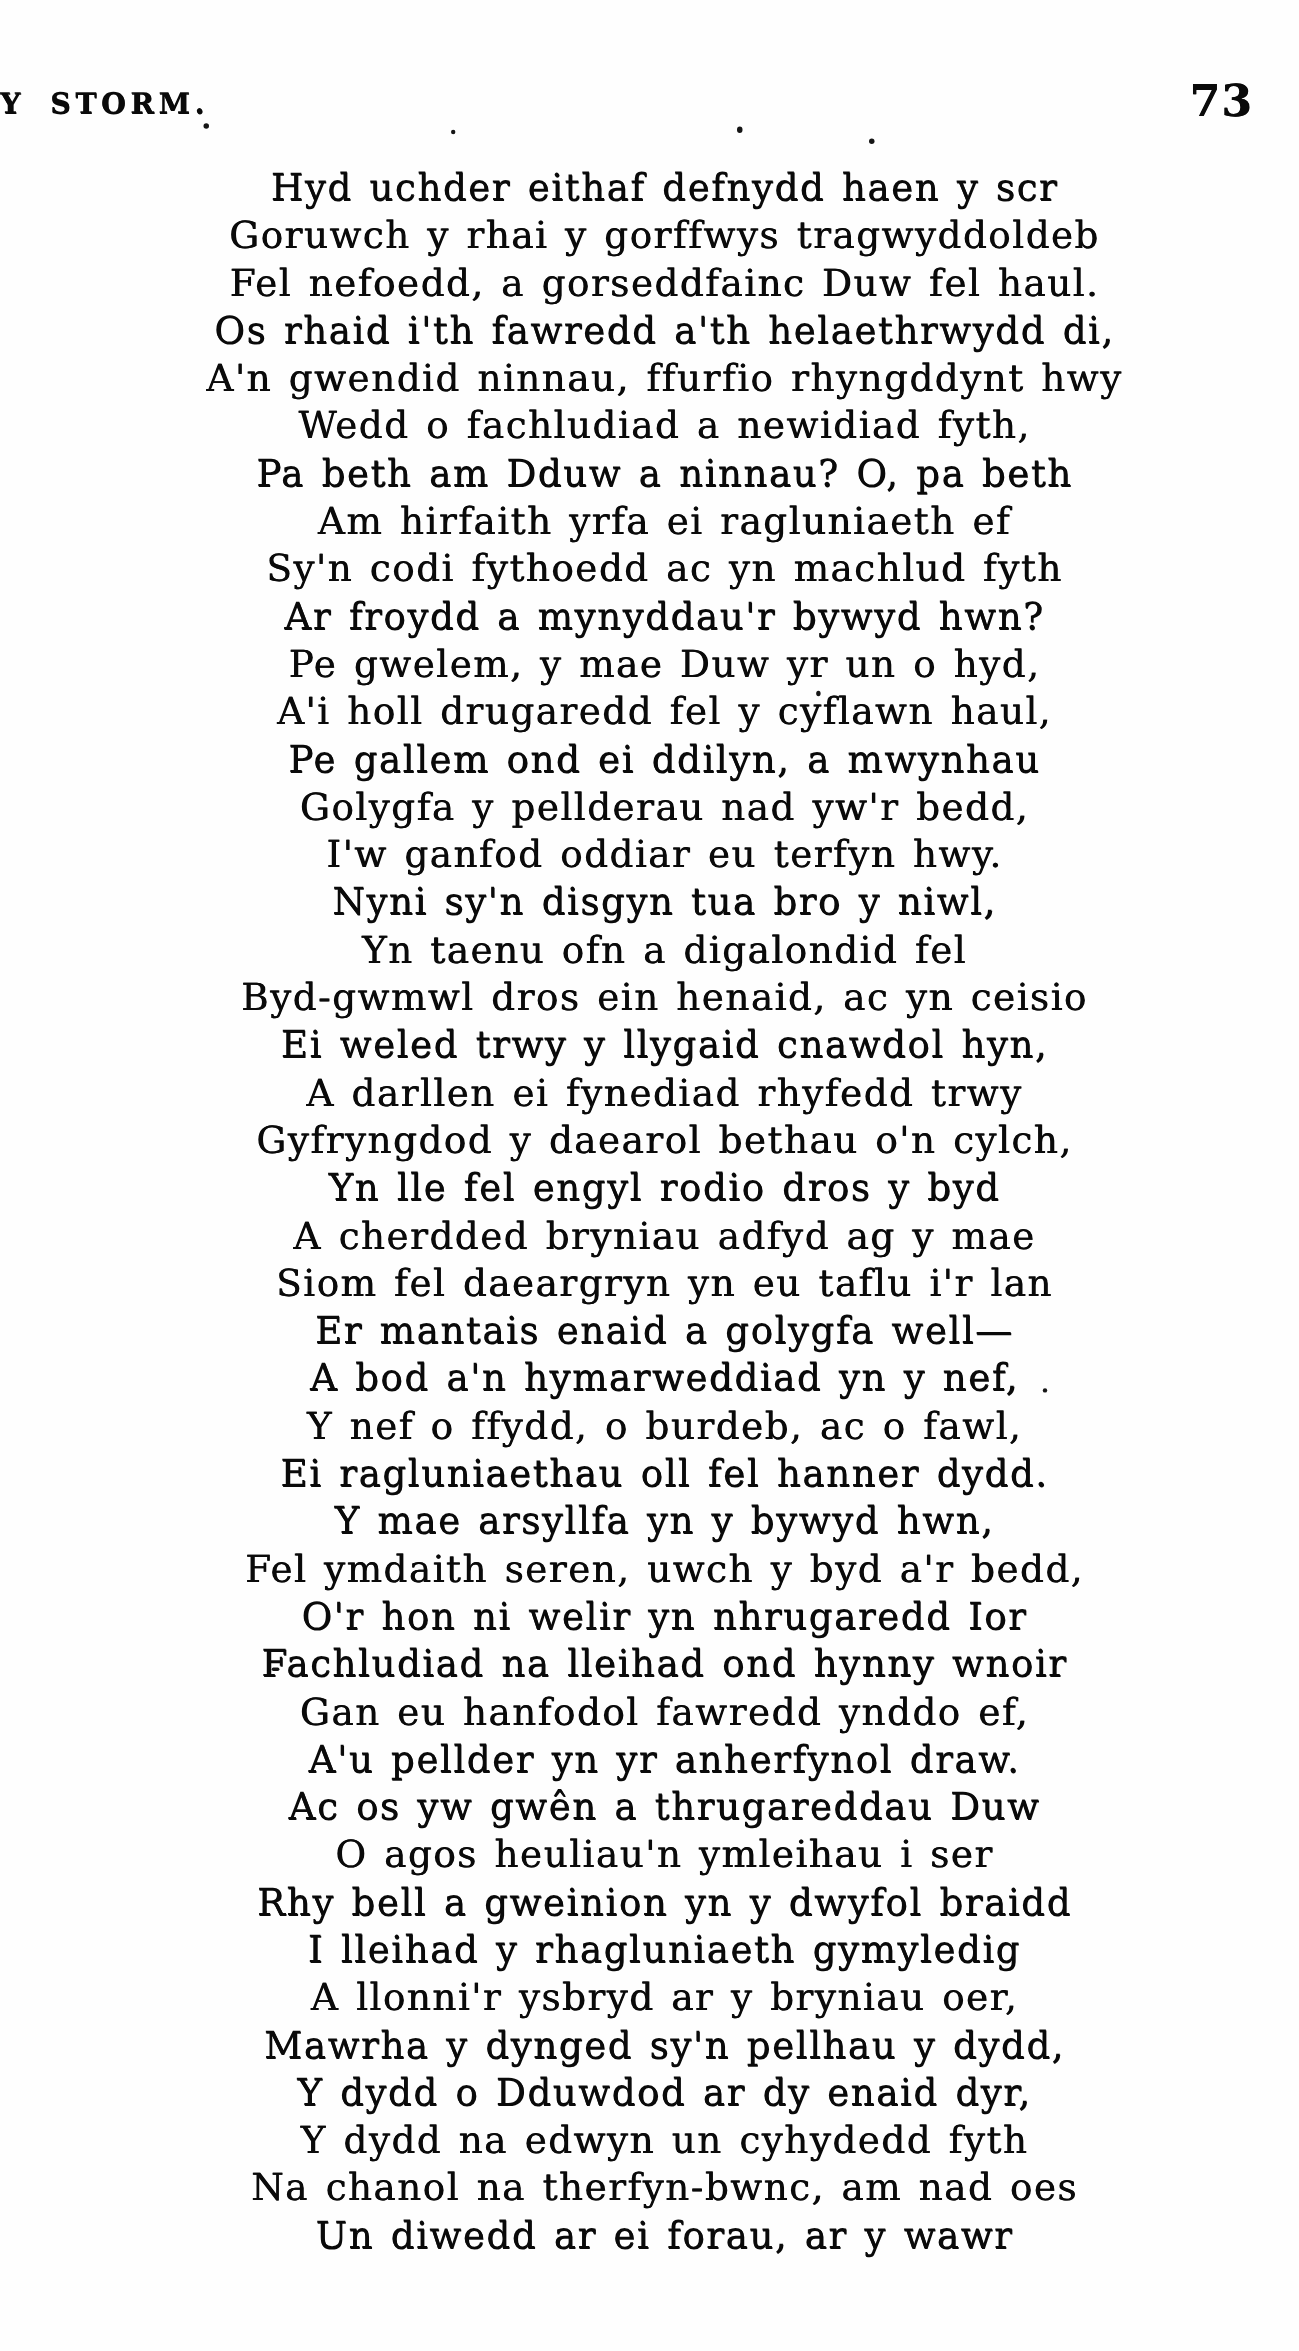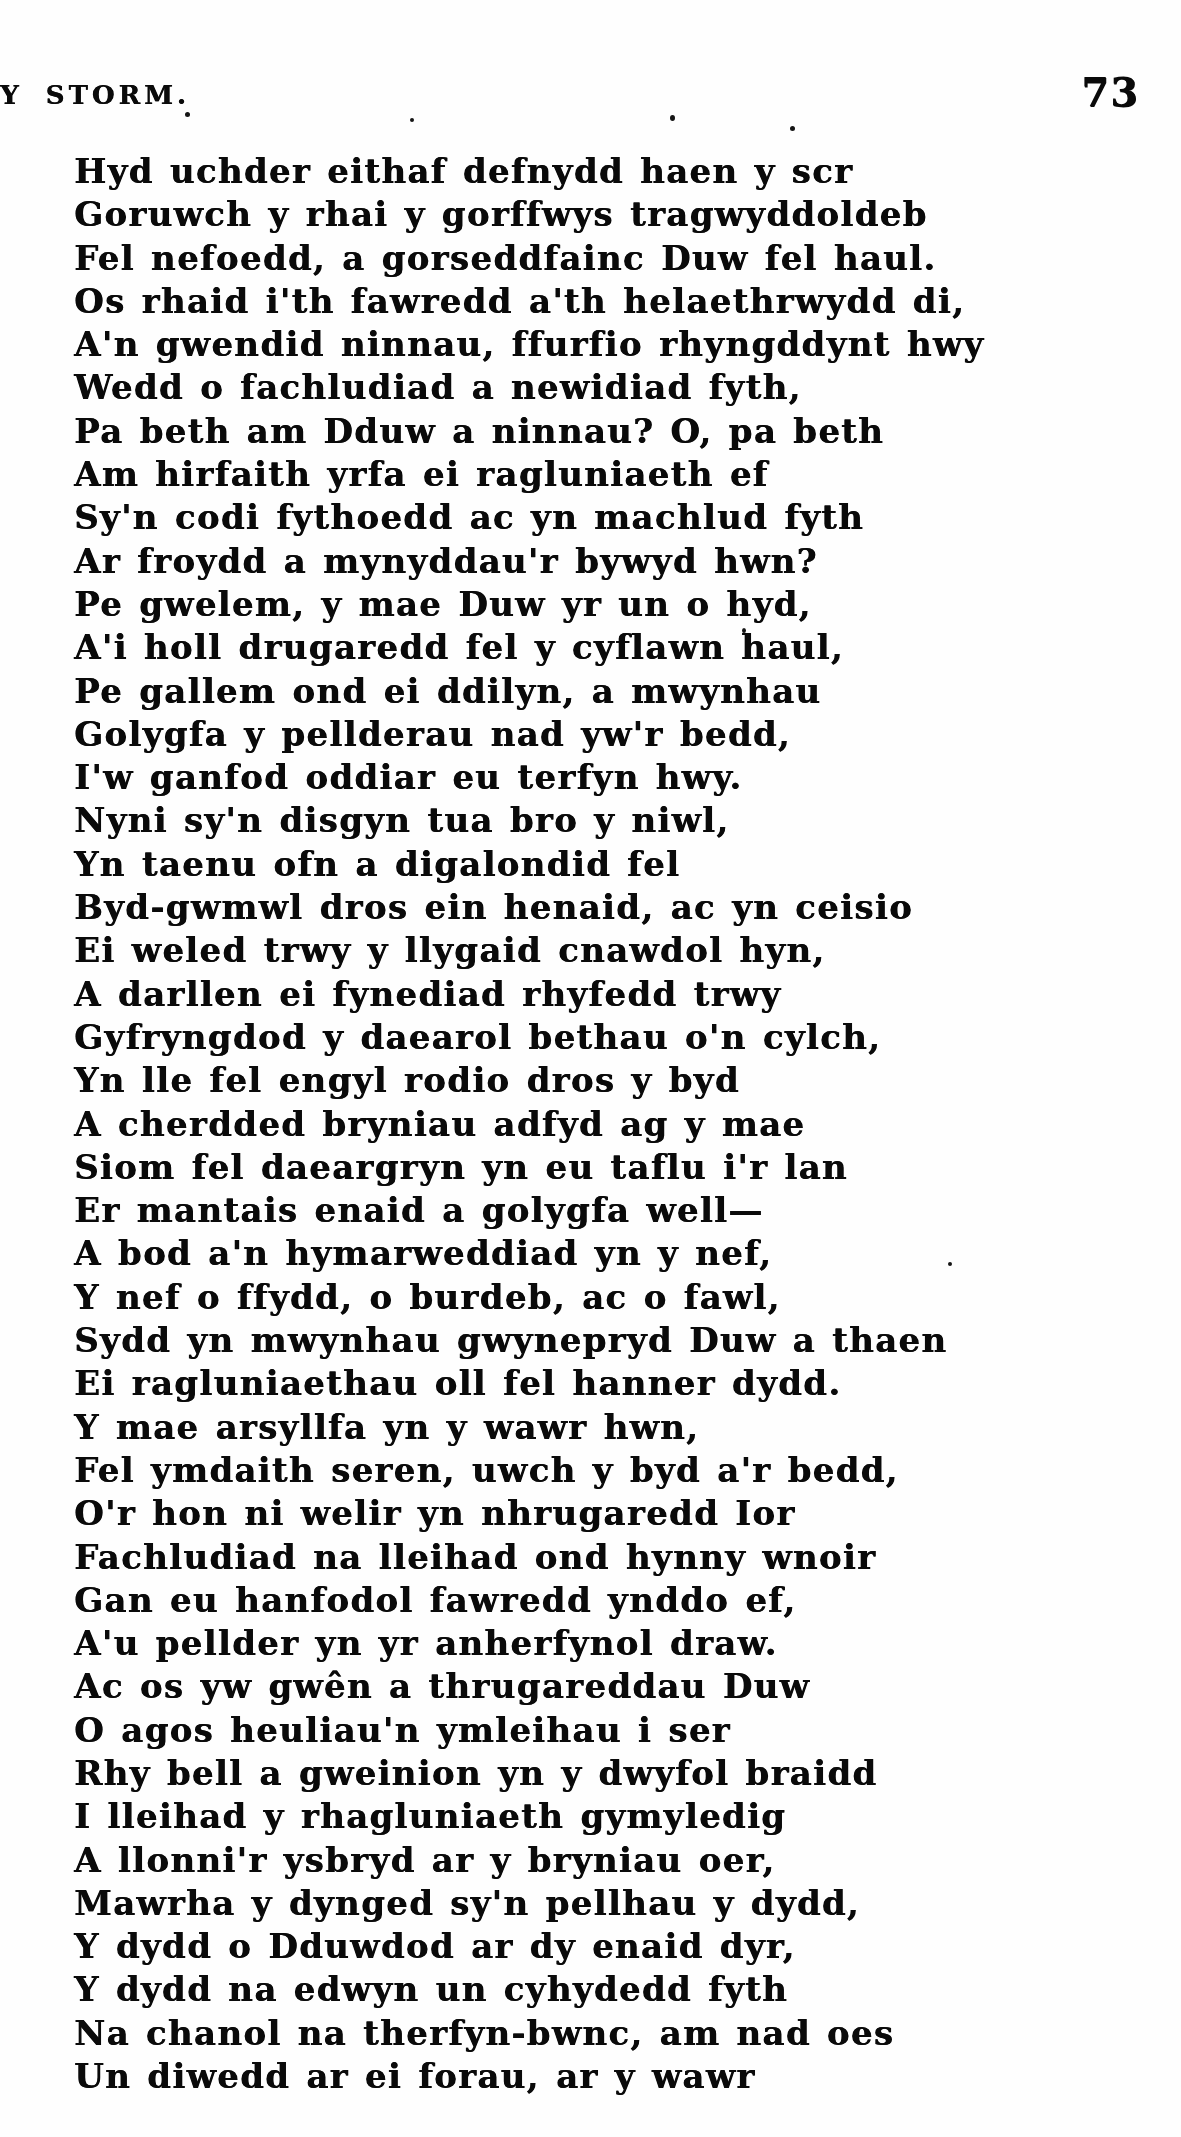--- a/index.html
+++ b/index.html
@@ -39,26 +39,27 @@
     font-weight: 700;
     letter-spacing: 1px;
     text-shadow: 0.5px 0.5px 0 currentColor;
   }
   .poem {
     position: absolute;
     top: 150px;
     left: 74px;
     width: 1060px;
     font-size: 34px;
-    font-weight: 700;
+    font-weight: 400;
     line-height: 43.3px;
     letter-spacing: 1.3px;
     word-spacing: 3px;
     text-shadow: 0.5px 0.4px 0 currentColor;
     white-space: nowrap;
+    text-align: center;
   }
   .poem-line {
     height: 43.3px;
   }
   .speck {
     position: absolute;
     background: #151515;
     border-radius: 50%;
   }
   .s1 { left: 185px; top: 112px; width: 5px;  height: 5px; }
@@ -106,23 +107,22 @@
     <div class="poem-line">Byd-gwmwl dros ein henaid, ac yn ceisio</div>
     <div class="poem-line">Ei weled trwy y llygaid cnawdol hyn,</div>
     <div class="poem-line">A darllen ei fynediad rhyfedd trwy</div>
     <div class="poem-line">Gyfryngdod y daearol bethau o'n cylch,</div>
     <div class="poem-line">Yn lle fel engyl rodio dros y byd</div>
     <div class="poem-line">A cherdded bryniau adfyd ag y mae</div>
     <div class="poem-line">Siom fel daeargryn yn eu taflu i'r lan</div>
     <div class="poem-line">Er mantais enaid a golygfa well—</div>
     <div class="poem-line">A bod a'n hymarweddiad yn y nef,</div>
     <div class="poem-line">Y nef o ffydd, o burdeb, ac o fawl,</div>
-    <div class="poem-line">Sydd yn mwynhau gwynepryd Duw a thaen</div>
     <div class="poem-line">Ei ragluniaethau oll fel hanner dydd.</div>
-    <div class="poem-line">Y mae arsyllfa yn y wawr hwn,</div>
+    <div class="poem-line">Y mae arsyllfa yn y bywyd hwn,</div>
     <div class="poem-line">Fel ymdaith seren, uwch y byd a'r bedd,</div>
     <div class="poem-line">O'r hon ni welir yn nhrugaredd Ior</div>
     <div class="poem-line">Fachludiad na lleihad ond hynny wnoir</div>
     <div class="poem-line">Gan eu hanfodol fawredd ynddo ef,</div>
     <div class="poem-line">A'u pellder yn yr anherfynol draw.</div>
     <div class="poem-line">Ac os yw gwên a thrugareddau Duw</div>
     <div class="poem-line">O agos heuliau'n ymleihau i ser</div>
     <div class="poem-line">Rhy bell a gweinion yn y dwyfol braidd</div>
     <div class="poem-line">I lleihad y rhagluniaeth gymyledig</div>
     <div class="poem-line">A llonni'r ysbryd ar y bryniau oer,</div>

